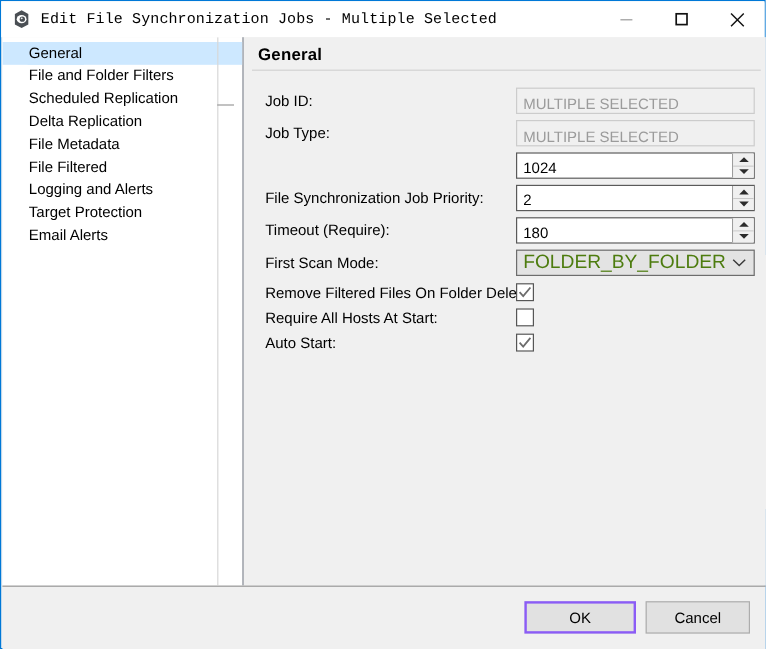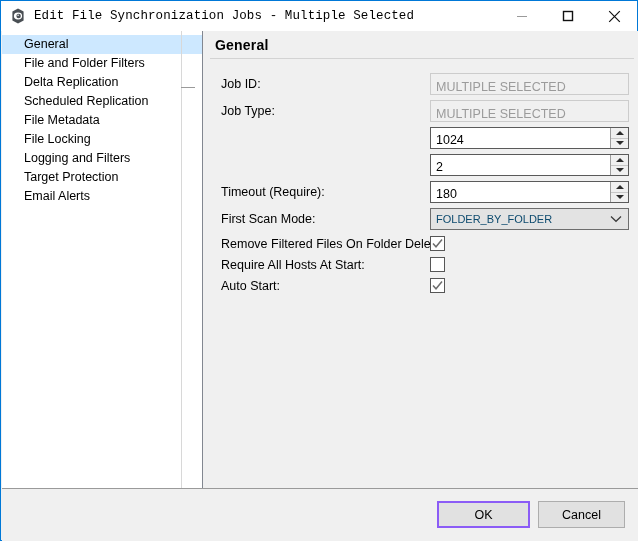--- a/index.html
+++ b/index.html
@@ -105,21 +105,21 @@
   .spin-btn.up{border-bottom:1px solid #c8c8c8;}
   .tri-up{width:0;height:0;border-left:4px solid transparent;border-right:4px solid transparent;border-bottom:4px solid #2b2b2b;}
   .tri-down{width:0;height:0;border-left:4px solid transparent;border-right:4px solid transparent;border-top:4px solid #2b2b2b;}
   
   .combo{
     position:absolute;left:226px;top:0;width:199px;height:22px;box-sizing:border-box;
     border:1px solid #6d6d6d;background:#e3e3e3;
     display:flex;align-items:center;
   }
   .combo-val{
-    flex:1 1 auto;padding-left:5px;font-size:11px;color:#0c4a6e;white-space:nowrap;overflow:hidden;
+    flex:1 1 auto;padding-left:5px;font-size:16px;color:#4d7c0f;white-space:nowrap;overflow:hidden;
   }
   .combo-arrow{width:24px;display:flex;align-items:center;justify-content:center;flex:0 0 auto;}
   
   .cbrow{position:absolute;left:0;width:434px;height:20px;}
   .cb-label{
     position:absolute;left:17px;top:0;height:20px;line-height:20px;
     font-size:12.5px;color:#000;white-space:nowrap;
   }
   .cbox{
     position:absolute;left:226px;top:2px;width:15px;height:15px;box-sizing:border-box;
@@ -171,25 +171,25 @@
         </svg>
     </div>
   </div>
 
   <div id="content">
 
     <div id="sidebar">
       <div id="sidebar-list">
         <div class="side-item selected"><span class="lbl">General</span></div>
         <div class="side-item"><span class="lbl">File and Folder Filters</span></div>
+        <div class="side-item"><span class="lbl">Scheduled Replication</span></div>
         <div class="side-item"><span class="lbl">Delta Replication</span></div>
-        <div class="side-item"><span class="lbl">Scheduled Replication</span></div>
         <div class="side-item"><span class="lbl">File Metadata</span></div>
-        <div class="side-item"><span class="lbl">File Locking</span></div>
-        <div class="side-item"><span class="lbl">Logging and Filters</span></div>
+        <div class="side-item"><span class="lbl">File Filtered</span></div>
+        <div class="side-item"><span class="lbl">Logging and Alerts</span></div>
         <div class="side-item"><span class="lbl">Target Protection</span></div>
         <div class="side-item"><span class="lbl">Email Alerts</span></div>
       </div>
       <div id="sidebar-divider"></div>
       <div id="sidebar-divider-tick"></div>
     </div>
 
     <div id="panel">
       <div id="panel-title">General</div>
       <div id="panel-sep"></div>
@@ -216,20 +216,21 @@
                 <div class="tri-up"></div>
               </div>
             <div class="spin-btn down">
                 <div class="tri-down"></div>
               </div>
           </div>
         </div>
       </div>
 
       <div class="row" style="top:123px;">
+        <div class="row-label">File Synchronization Job Priority:</div>
         <div class="spin-wrap">
           <input class="spin-val" type="text" value="2" style="">
           <div class="spin-btns">
             <div class="spin-btn up">
                 <div class="tri-up"></div>
               </div>
             <div class="spin-btn down">
                 <div class="tri-down"></div>
               </div>
           </div>

